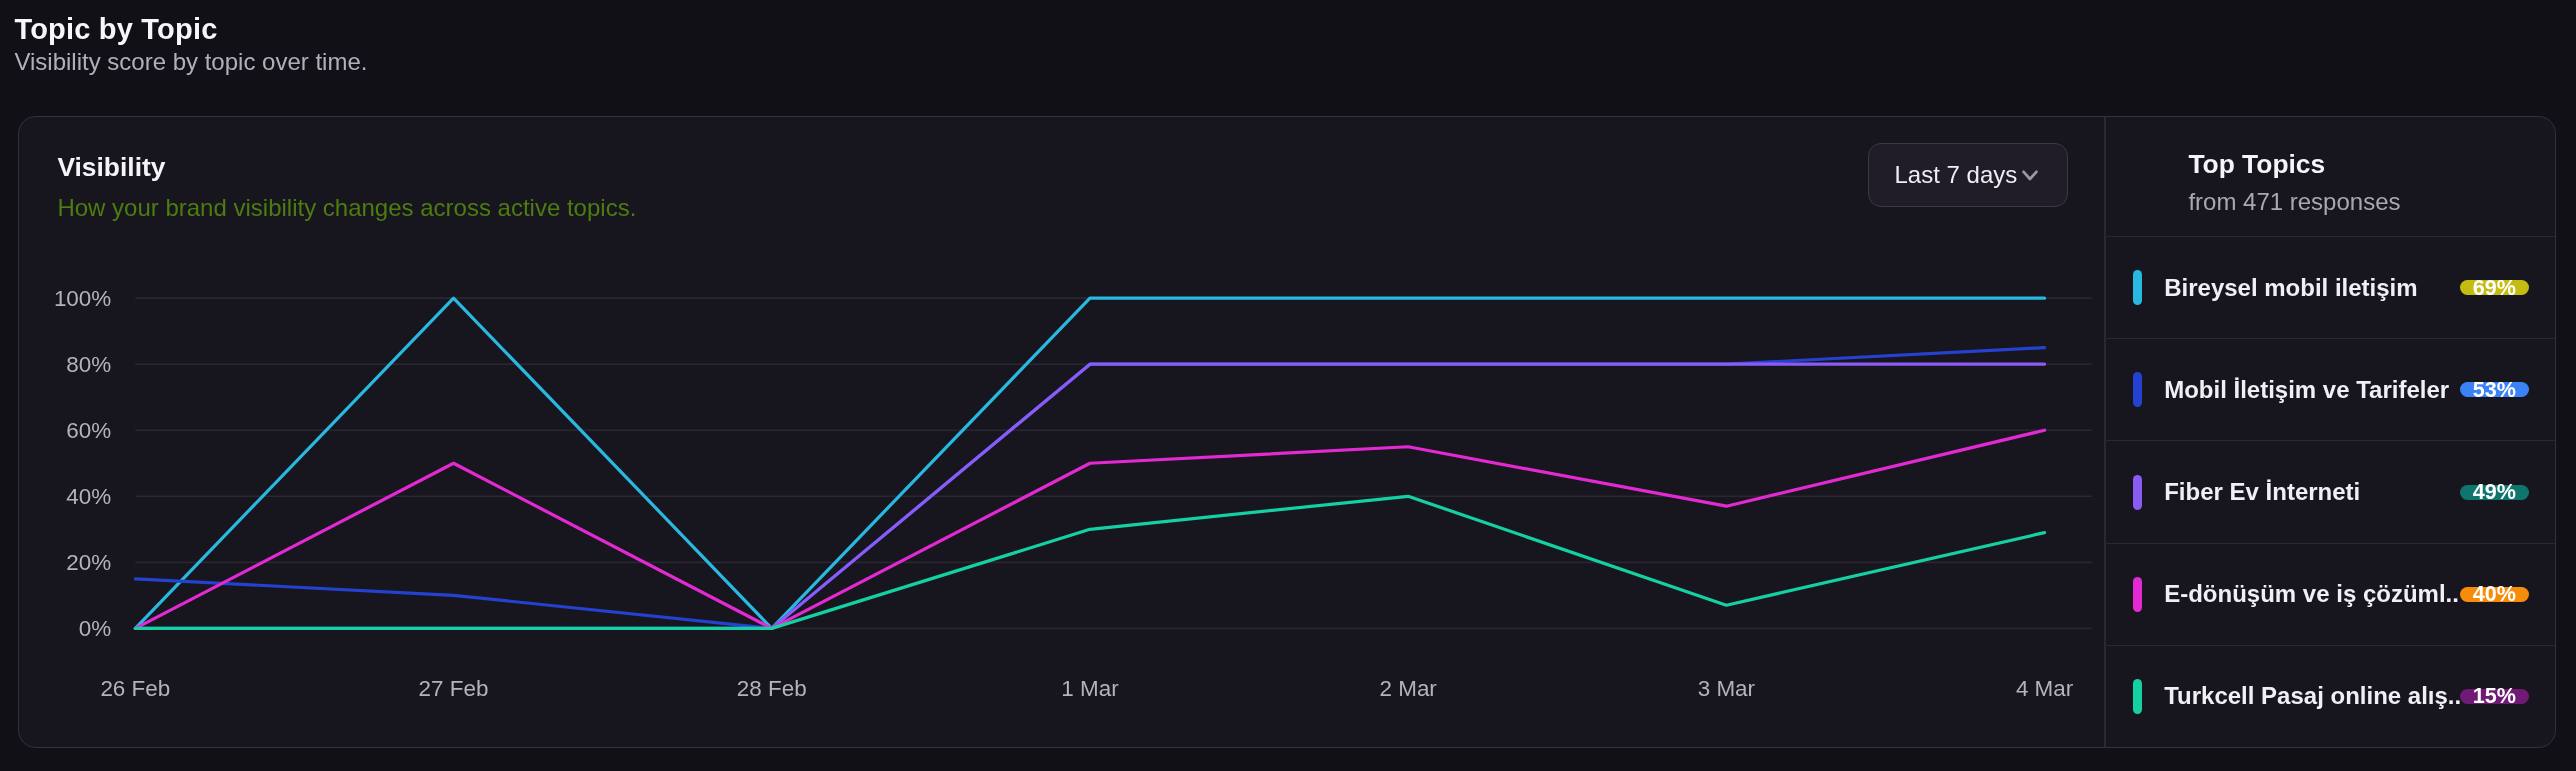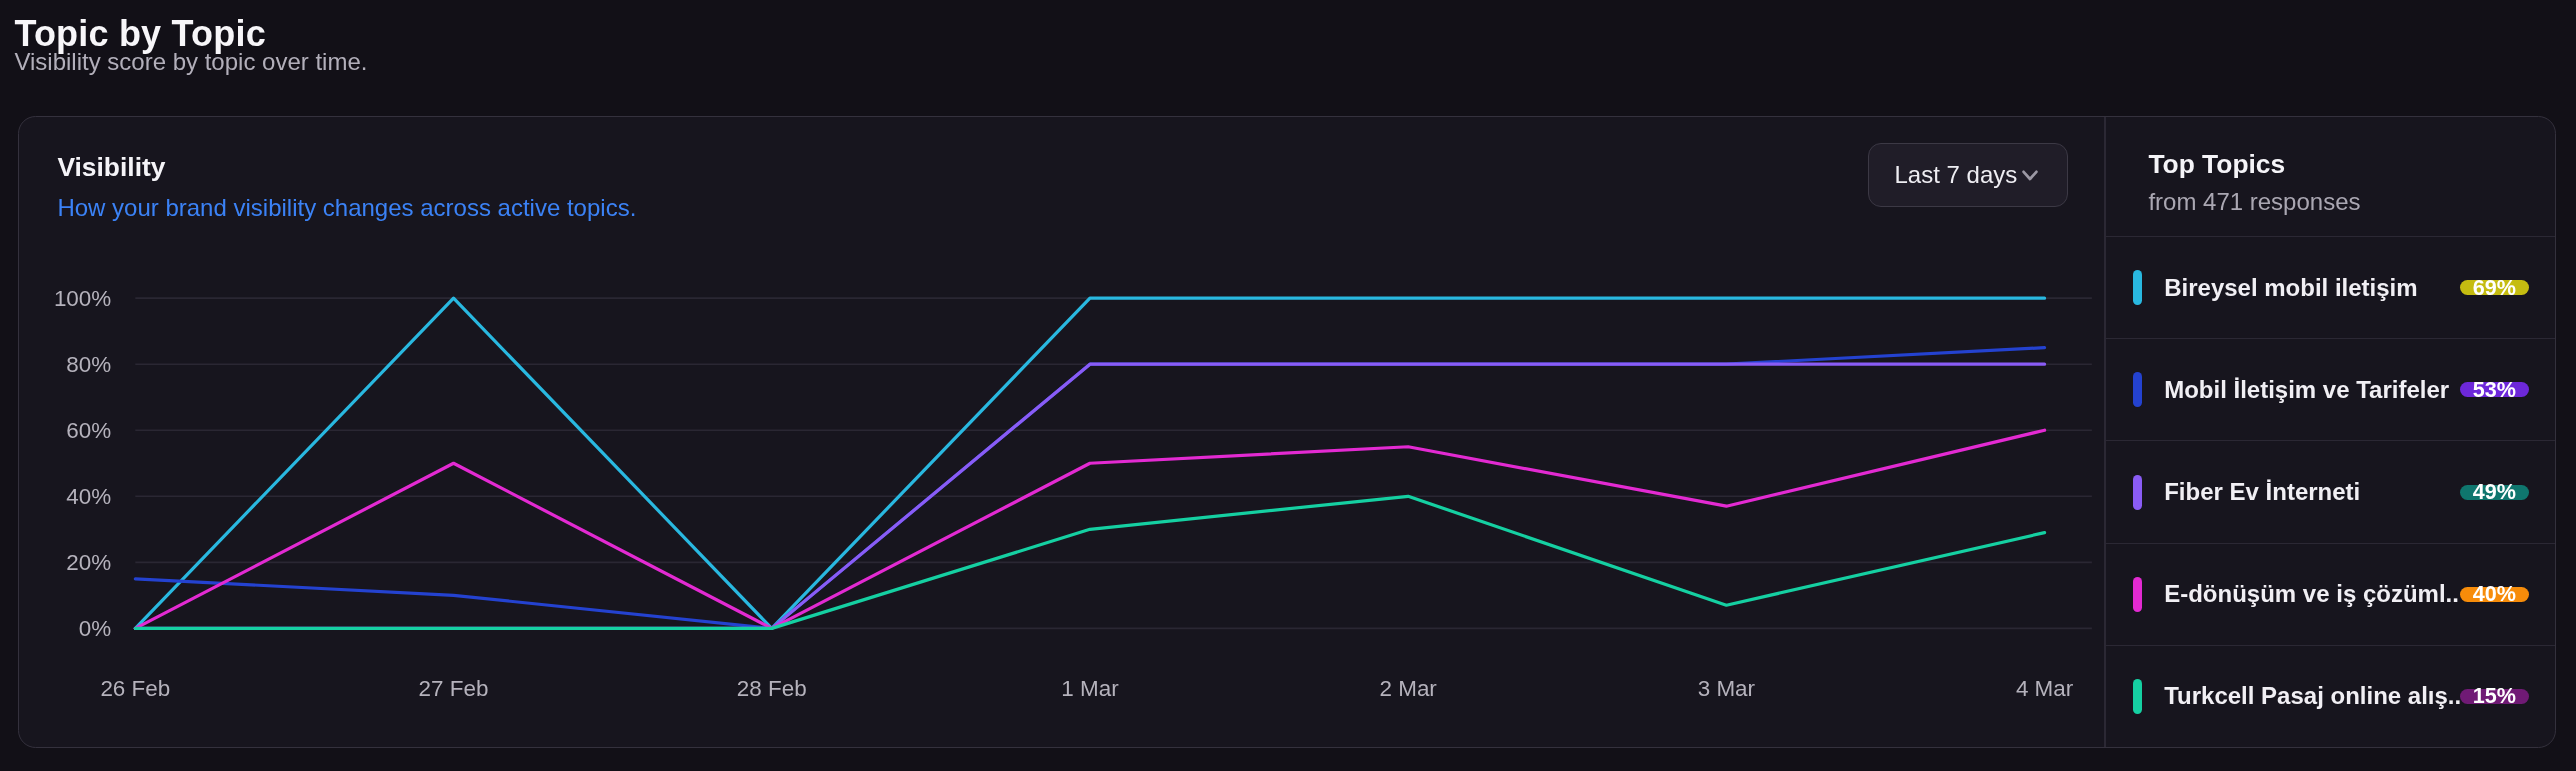--- a/index.html
+++ b/index.html
@@ -5,62 +5,62 @@
   * { margin: 0; padding: 0; box-sizing: border-box; }
   html, body {
     width: 2576px; height: 771px;
     background: #121017;
     font-family: "Liberation Sans", "DejaVu Sans", sans-serif;
     overflow: hidden;
     position: relative;
   }
   .page-title {
     position: absolute; left: 14.4px; top: 13px;
-    font-size: 36px; font-weight: 700; color: #f7f6f9; letter-spacing: 0.2px;
+    font-size: 29px; font-weight: 700; color: #f7f6f9; letter-spacing: 0.2px;
   }
   .page-subtitle {
     position: absolute; left: 14.4px; top: 48px;
     font-size: 24px; font-weight: 400; color: #b2afba;
   }
   .card {
     position: absolute; left: 18.4px; top: 116px;
     width: 2538px; height: 632px;
     background: #17151e;
     border: 1.6px solid #34313d;
     border-radius: 17.6px;
     overflow: hidden;
   }
   .card-title {
     position: absolute; left: 38px; top: 35px;
     font-size: 26.4px; font-weight: 700; color: #f5f4f8;
   }
   .card-subtitle {
     position: absolute; left: 38px; top: 77px;
-    font-size: 24px; font-weight: 400; color: #3b82f6;
+    font-size: 24px; font-weight: 400; color: #4d7c0f;
   }
   .range-selector {
     position: absolute; left: 1849px; top: 26.4px;
     width: 200px; height: 64px;
     background: #201d28;
     border: 1.6px solid #3c3945;
     border-radius: 13px;
     display: flex; align-items: center; justify-content: center;
     gap: 1px; cursor: pointer;
   }
   .range-selector-label { font-size: 24px; color: #eeedf2; font-weight: 400; }
   .chevron { width: 24px; height: 24px; display: block; }
   .panel-divider {
     position: absolute; left: 2085px; top: 0; bottom: 0;
     width: 1.6px; background: #2b2834;
   }
   .top-topics {
     position: absolute; left: 2086px; top: 0; right: 0; bottom: 0;
     display: flex; flex-direction: column;
   }
-  .top-topics-header { height: 119px; padding: 32px 0 0 43px; }
+  .top-topics-header { height: 119px; padding: 32px 0 0 43px; margin-left: 40px; }
   .top-topics-title { font-size: 26.4px; font-weight: 700; color: #f5f4f8; }
   .top-topics-subtitle { font-size: 24px; color: #aaa7b2; margin-top: 8px; }
   .topic-row {
     flex: 1 1 0;
     border-top: 1.6px solid #2b2834;
     display: flex; align-items: center;
     padding: 0 26.4px 0 28px;
     cursor: pointer;
   }
   .topic-accent-bar {
@@ -141,21 +141,21 @@
     </div>
 
     <div class="topic-row">
       <div class="topic-accent-bar" style="background: rgb(41, 184, 224);"></div>
       <div class="topic-label">Bireysel mobil iletişim</div>
       <div class="topic-score-badge" style="background: rgb(197, 188, 17);">69%</div>
     </div>
     <div class="topic-row">
       <div class="topic-accent-bar" style="background: rgb(36, 66, 208);"></div>
       <div class="topic-label">Mobil İletişim ve Tarifeler</div>
-      <div class="topic-score-badge" style="background: #6d28d9;">53%</div>
+      <div class="topic-score-badge" style="background: #3b82f6;">53%</div>
     </div>
     <div class="topic-row">
       <div class="topic-accent-bar" style="background: rgb(138, 92, 245);"></div>
       <div class="topic-label">Fiber Ev İnterneti</div>
       <div class="topic-score-badge" style="background: #0f766e;">49%</div>
     </div>
     <div class="topic-row">
       <div class="topic-accent-bar" style="background: rgb(227, 42, 210);"></div>
       <div class="topic-label">E-dönüşüm ve iş çözüml...</div>
       <div class="topic-score-badge" style="background: rgb(247, 140, 10);">40%</div>

